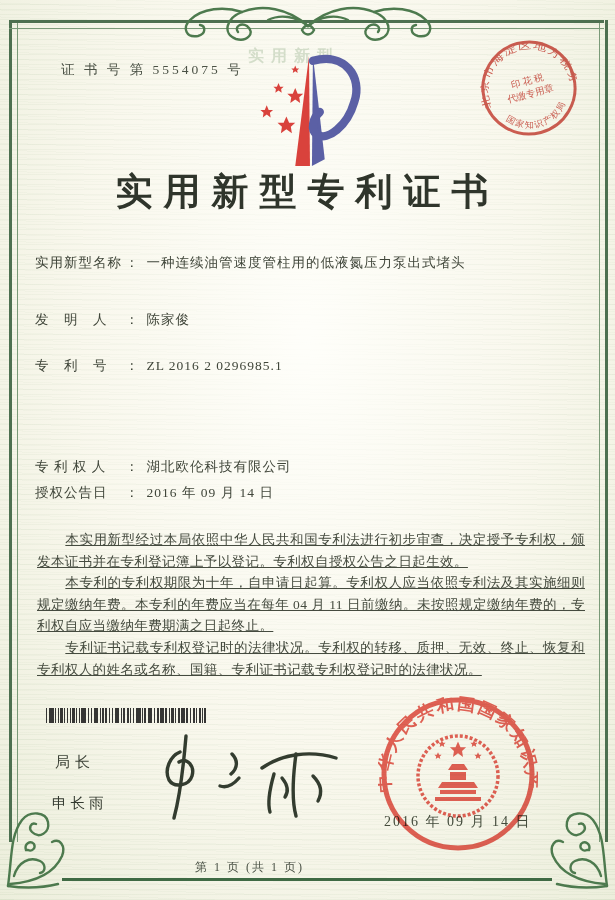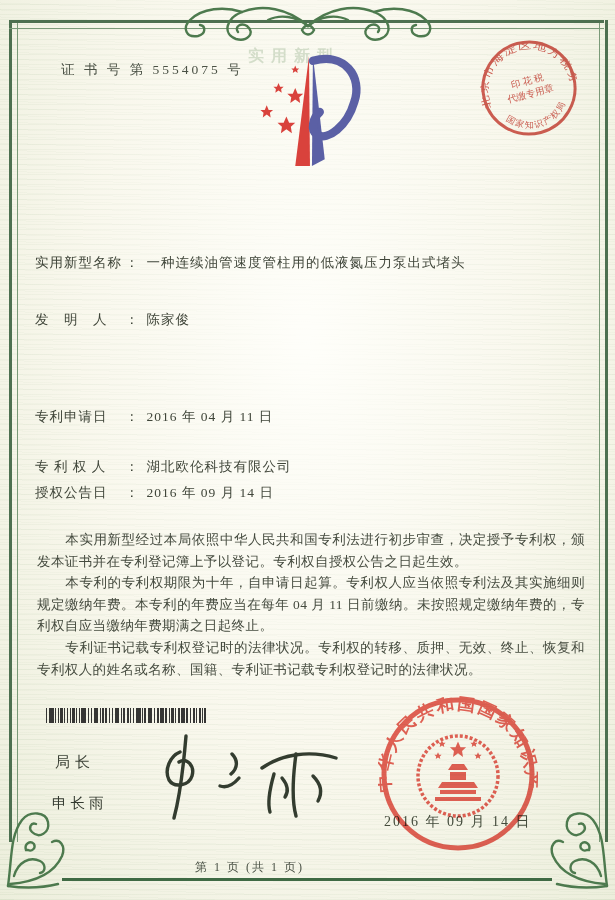--- a/index.html
+++ b/index.html
@@ -38,21 +38,21 @@
   .title{position:absolute;left:0;top:167px;width:615px;text-align:center;
     font-size:37px;font-weight:600;letter-spacing:11px;color:#2f352b;}
   
   .row{position:absolute;left:35px;font-size:13.5px;color:#40463a;white-space:nowrap;}
   .f-label{display:inline-block;width:90px;letter-spacing:1px;}
   .f-colon{display:inline-block;margin-right:8px;}
   .f-value{letter-spacing:1px;}
   .r0{top:254px;} .r1{top:311px;} .r2{top:357px;} .r3{top:408px;} .r4{top:458px;} .r5{top:484px;}
   
   .paras{position:absolute;left:37px;top:529px;width:548px;font-size:13.5px;
-    line-height:21.6px;color:#454b3f;text-align:justify;letter-spacing:0.4px;}
+    line-height:21.6px;color:#454b3f;text-align:justify;letter-spacing:0.4px;text-decoration:underline;}
   .paras p{margin:0;text-indent:2.1em;}
   
   .barcode{position:absolute;left:46px;top:708px;width:160px;height:15px;opacity:.88;
     background-image:
       repeating-linear-gradient(90deg,#1c1c1c 0px,#1c1c1c 1.5px,rgba(0,0,0,0) 1.5px,rgba(0,0,0,0) 3px),
       repeating-linear-gradient(90deg,#1c1c1c 0px,#1c1c1c 1px,rgba(0,0,0,0) 1px,rgba(0,0,0,0) 7px),
       repeating-linear-gradient(90deg,rgba(0,0,0,0) 0px,rgba(0,0,0,0) 4px,#1c1c1c 4px,#1c1c1c 6.5px,rgba(0,0,0,0) 6.5px,rgba(0,0,0,0) 11px);}
   .signer-title{position:absolute;left:55px;top:753px;font-size:15px;letter-spacing:5px;color:#3b4136;}
   .signer-name{position:absolute;left:52px;top:786px;font-size:14.5px;letter-spacing:4px;color:#343a30;margin-top:8px;}
   .signature{position:absolute;left:146px;top:726px;width:210px;height:100px;z-index:5;}
@@ -138,29 +138,30 @@
         <textPath href="#tax-arc-top" startOffset="3" textLength="158" lengthAdjust="spacingAndGlyphs">北京市海淀区地方税务局</textPath>
       </text>
       <text font-size="8.5" letter-spacing="1">
         <textPath href="#tax-arc-bot" startOffset="8" textLength="72" lengthAdjust="spacingAndGlyphs">国家知识产权局</textPath>
       </text>
       <text x="52" y="48" font-size="9.5" text-anchor="middle">印 花 税</text>
       <text x="52" y="61" font-size="9.5" text-anchor="middle">代缴专用章</text>
     </g>
   </svg>
 
+  <div class="title">实用新型专利证书</div>
 
   <div class="row r0">
     <span class="f-label">实用新型名称</span><span class="f-colon">：</span><span class="f-value">一种连续油管速度管柱用的低液氮压力泵出式堵头</span>
   </div>
   <div class="row r1">
     <span class="f-label">发　明　人</span><span class="f-colon">：</span><span class="f-value">陈家俊</span>
   </div>
-  <div class="row r3">
-    <span class="f-label">专利申请日</span><span class="f-colon">：</span><span class="f-value">2016 年 04 月 11 日</span>
+  <div class="row r2">
+    <span class="f-label">专　利　号</span><span class="f-colon">：</span><span class="f-value">ZL 2016 2 0296985.1</span>
   </div>
   <div class="row r4">
     <span class="f-label">专 利 权 人</span><span class="f-colon">：</span><span class="f-value">湖北欧伦科技有限公司</span>
   </div>
   <div class="row r5">
     <span class="f-label">授权公告日</span><span class="f-colon">：</span><span class="f-value">2016 年 09 月 14 日</span>
   </div>
 
   <div class="paras">
     <p>本实用新型经过本局依照中华人民共和国专利法进行初步审查，决定授予专利权，颁发本证书并在专利登记簿上予以登记。专利权自授权公告之日起生效。</p>

